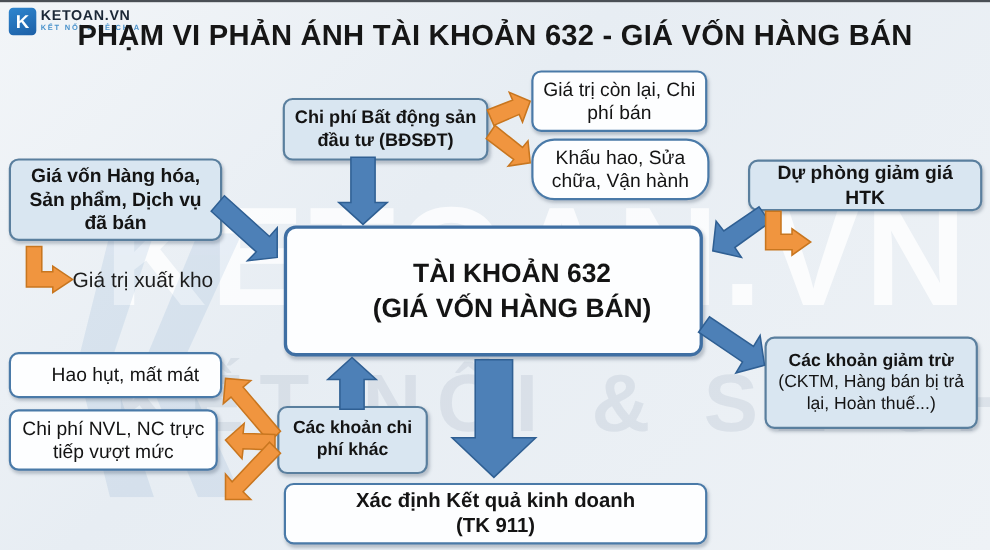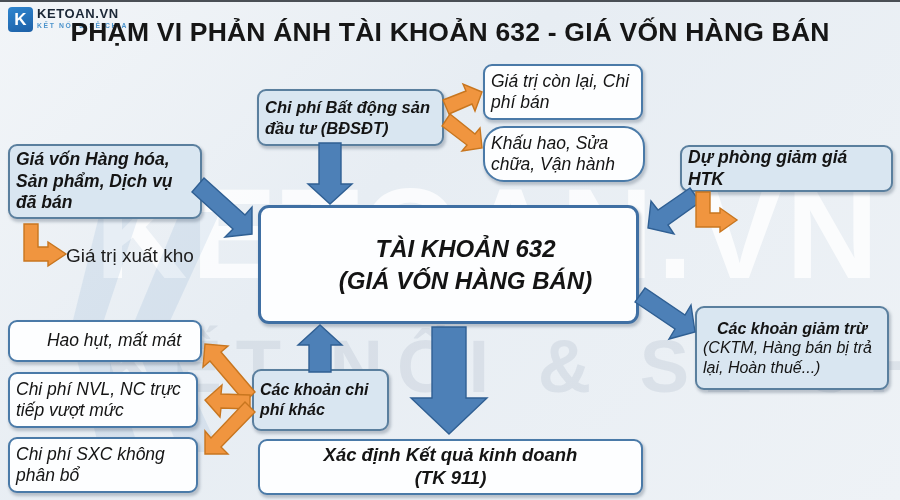--- a/index.html
+++ b/index.html
@@ -20,22 +20,22 @@
   .logo-icon{width:25px;height:25px;border-radius:4px;background:linear-gradient(160deg,#2f86cf,#1c5fa6);
     display:flex;align-items:center;justify-content:center;color:#fff;font-weight:bold;font-size:17px;margin-right:4px;}
   .logo-text{display:flex;flex-direction:column;line-height:1;}
   .logo-brand{font-size:13px;font-weight:bold;color:#1b2736;letter-spacing:0.6px;}
   .logo-tag{font-size:6.8px;color:#4b93cc;letter-spacing:1.6px;margin-top:2.5px;font-weight:bold;}
   
   .title{position:absolute;left:0;right:0;top:15px;text-align:center;font-size:26.5px;
     font-weight:bold;letter-spacing:0.2px;color:#161616;z-index:5;}
   
   .box{position:absolute;display:flex;flex-direction:column;align-items:center;justify-content:center;
-    border-radius:9px;box-sizing:border-box;z-index:3;padding:3px 6px;
-    box-shadow:1.5px 2.5px 3px rgba(50,70,90,0.28);line-height:1.22;font-style:italic;}
+    text-align:center;border-radius:9px;box-sizing:border-box;z-index:3;padding:3px 6px;
+    box-shadow:1.5px 2.5px 3px rgba(50,70,90,0.28);line-height:1.22;}
   .fillbox{background:#d9e6f1;border:2.5px solid #5a7f9e;font-weight:bold;}
   .whitebox{background:#fdfeff;border:2.5px solid #4a7aa8;}
   .b-bdsdt{left:257px;top:87px;width:187px;height:57px;font-size:16.5px;}
   .b-remaining{left:483px;top:62px;width:160px;height:56px;font-size:17.5px;}
   .b-depre{left:483px;top:124px;width:162px;height:56px;font-size:17.5px;border-radius:21px;}
   .b-cogs{left:8px;top:142px;width:194px;height:75px;font-size:17.5px;}
   .b-provision{left:680px;top:143px;width:213px;height:47px;font-size:17.5px;}
   .b-provdiff{left:737px;top:196px;width:156px;height:59px;font-size:17.5px;}
   .b-center{left:258px;top:203px;width:381px;height:119px;font-size:24px;font-weight:bold;
     border:3px solid #3f6fa3;border-radius:11px;line-height:1.3;padding-left:40px;}
@@ -100,23 +100,20 @@
     <span class="bold">Các khoản giảm trừ</span>
     <span>(CKTM, Hàng bán bị trả lại, Hoàn thuế...)</span>
   </div>
 
   <div class="box whitebox b-loss">
     <span>Hao hụt, mất mát</span>
   </div>
   <div class="box whitebox b-nvl">
     <span>Chi phí NVL, NC trực tiếp vượt mức</span>
   </div>
-  <div class="box whitebox b-sxc">
-    <span>Chi phí SXC không phân bổ</span>
-  </div>
   <div class="box fillbox b-other">
     <span>Các khoản chi phí khác</span>
   </div>
 
   <div class="box whitebox b-result">
     <span>Xác định Kết quả kinh doanh</span>
     <span>(TK 911)</span>
   </div>
 
   <svg class="arrows" width="900" height="500" viewBox="0 0 900 500">

